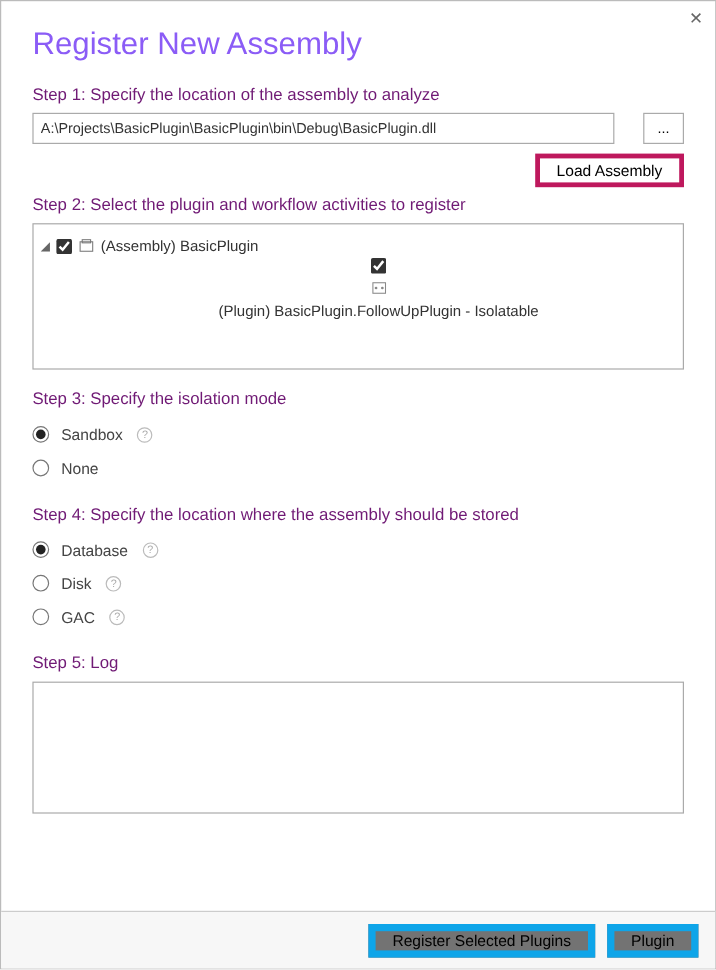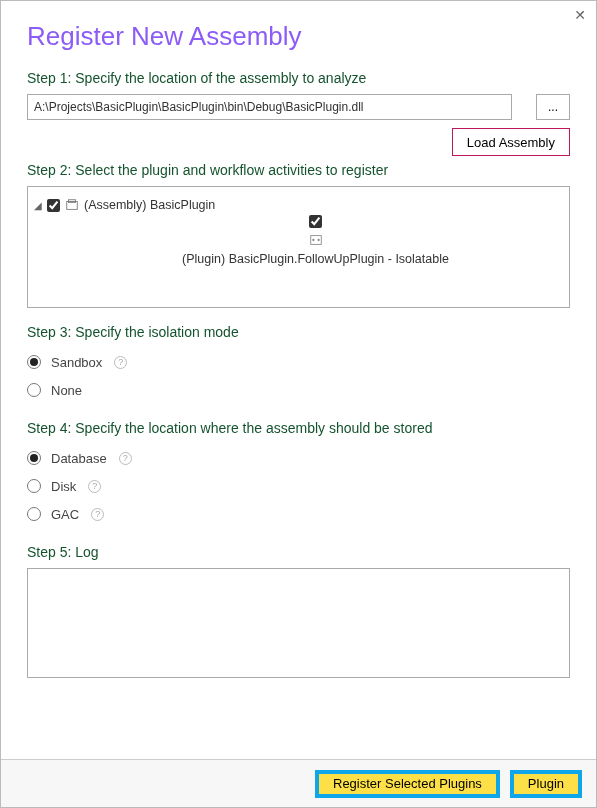--- a/index.html
+++ b/index.html
@@ -35,21 +35,21 @@
       overflow: hidden;
     }
     h1.title {
       font-weight: 300;
       font-size: 26px;
       color: #8b5cf6;
       margin-bottom: 18px;
     }
     .step-label {
       font-size: 14px;
-      color: #14532d;
+      color: #701a75;
       margin-bottom: 8px;
       margin-top: 16px;
       font-weight: 400;
     }
     .step-label.first { margin-top: 0; }
     .path-row {
       display: flex;
       gap: 24px;
       margin-bottom: 8px;
     }
@@ -70,21 +70,21 @@
       font-size: 12px;
       cursor: pointer;
     }
     .right-row {
       display: flex;
       justify-content: flex-end;
       margin-bottom: 6px;
     }
     .load-btn {
       height: 28px;
-      border: 1px solid #be185d;
+      border: 4px solid #be185d;
       background: #fff;
       padding: 0 14px;
       font-size: 13px;
       cursor: pointer;
     }
     .selectall-row {
       display: flex;
       justify-content: flex-end;
       align-items: center;
       gap: 5px;
@@ -162,22 +162,22 @@
       background: #f7f7f7;
       height: 48px;
       display: flex;
       justify-content: flex-end;
       align-items: center;
       gap: 10px;
       padding: 0 14px;
     }
     .footer button {
       height: 28px;
-      border: 4px solid #0ea5e9;
-      background: #fde047;
+      border: 6px solid #0ea5e9;
+      background: #737373;
       padding: 0 14px;
       font-size: 13px;
       cursor: pointer;
     }
     input[type=checkbox] {
       width: 13px; height: 13px;
       cursor: pointer;
       accent-color: #333;
     }
   </style>

